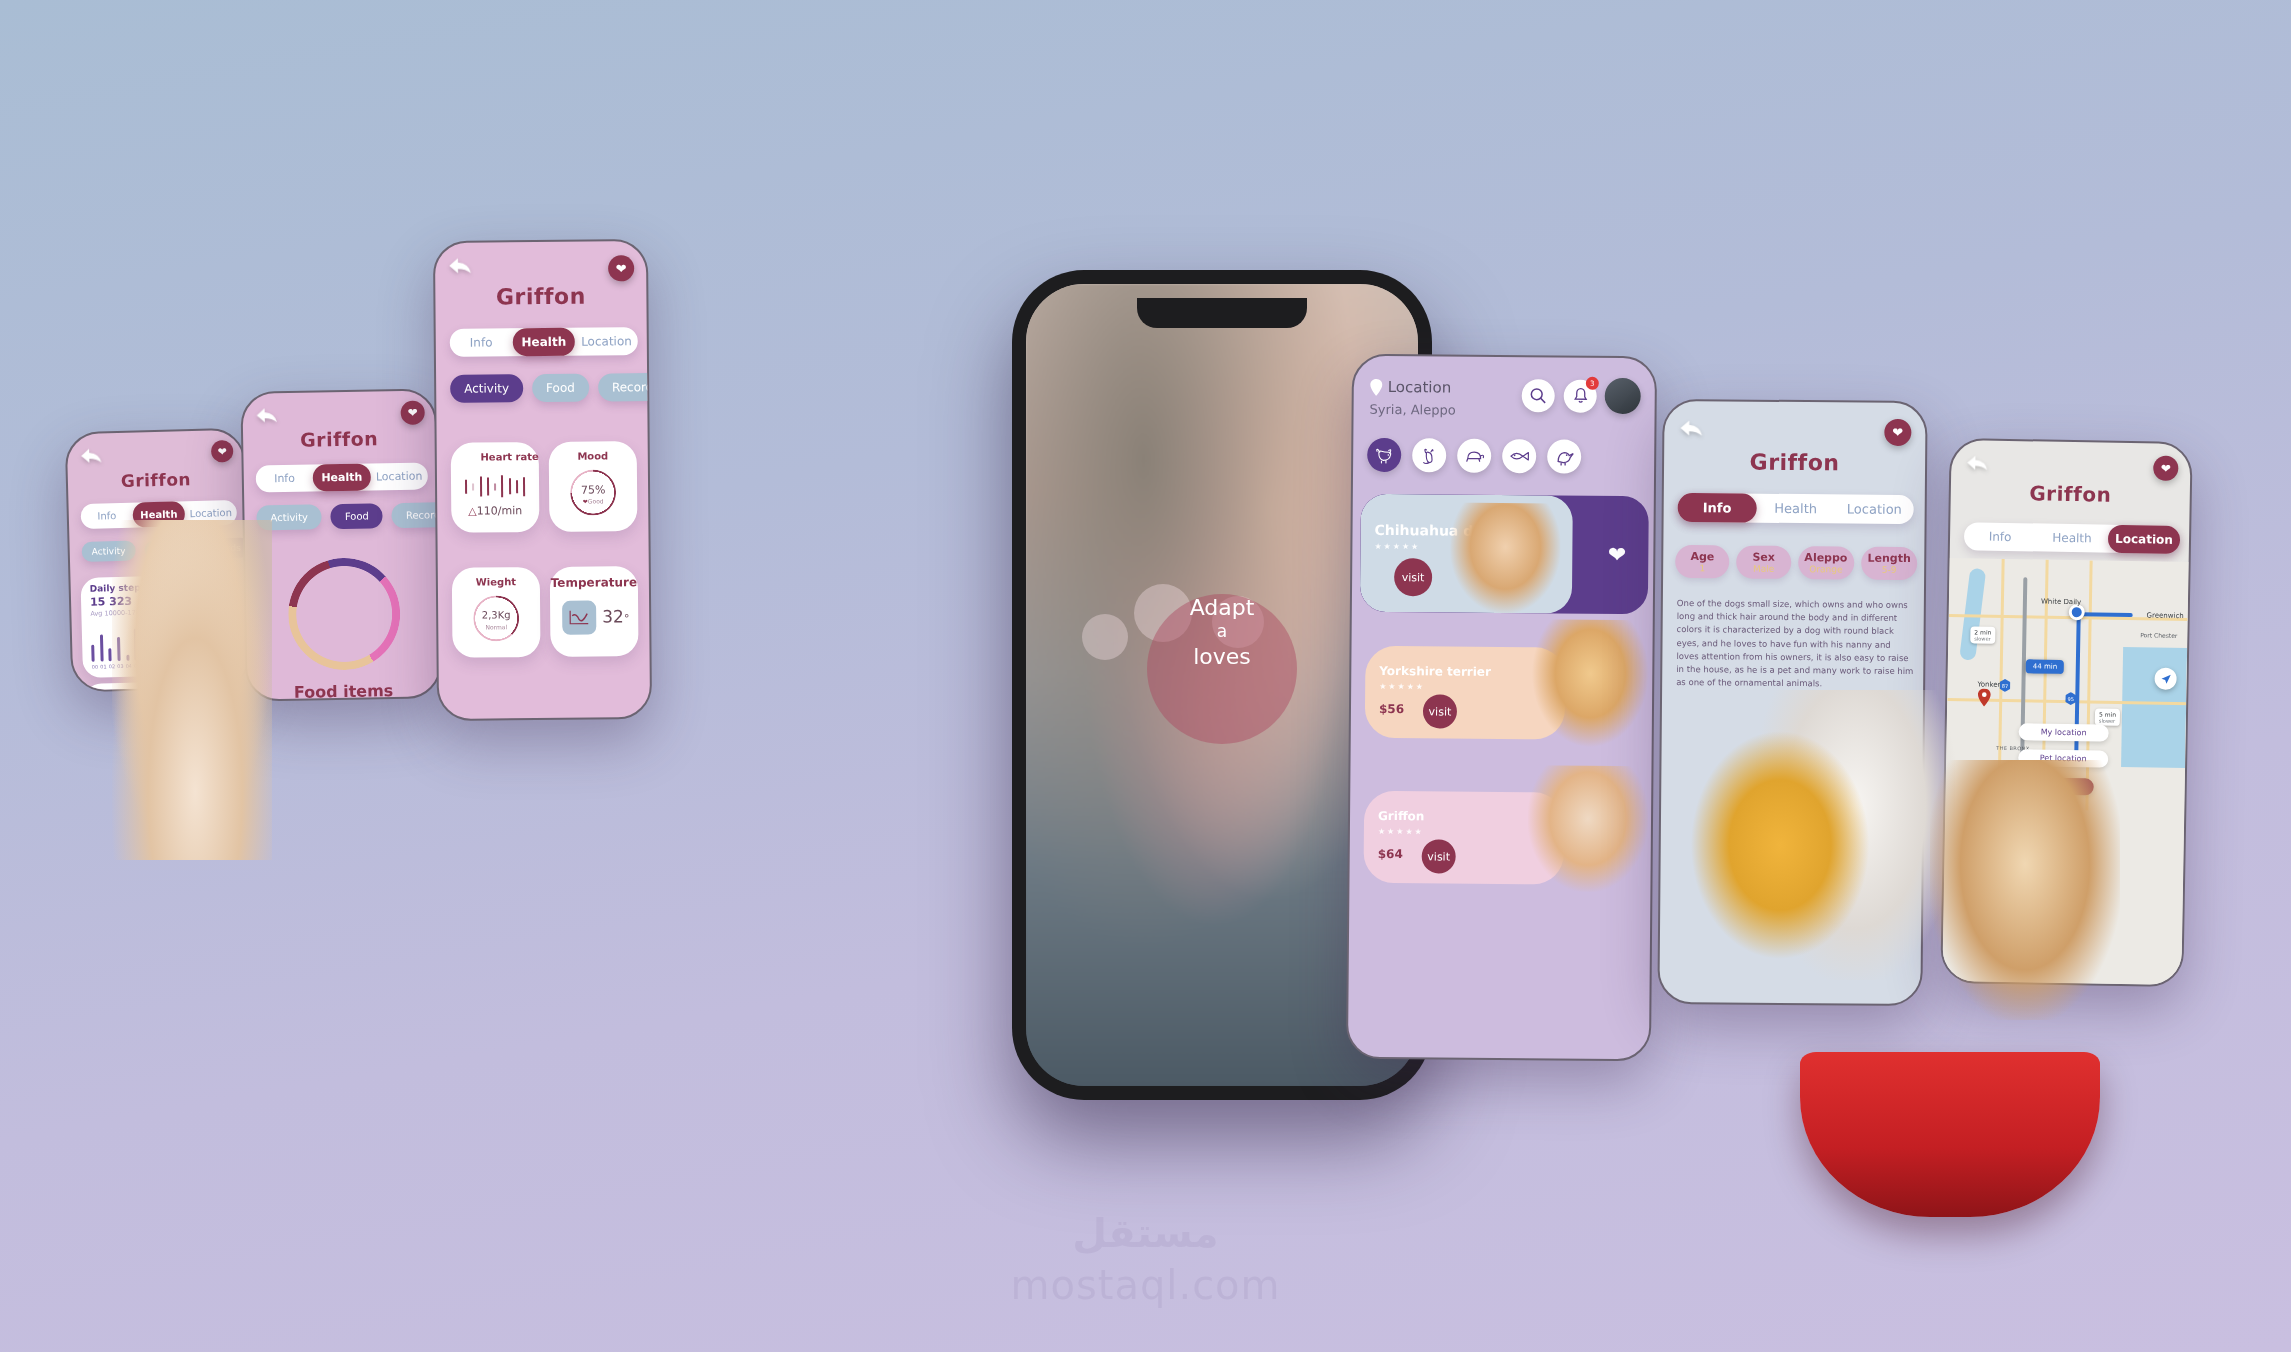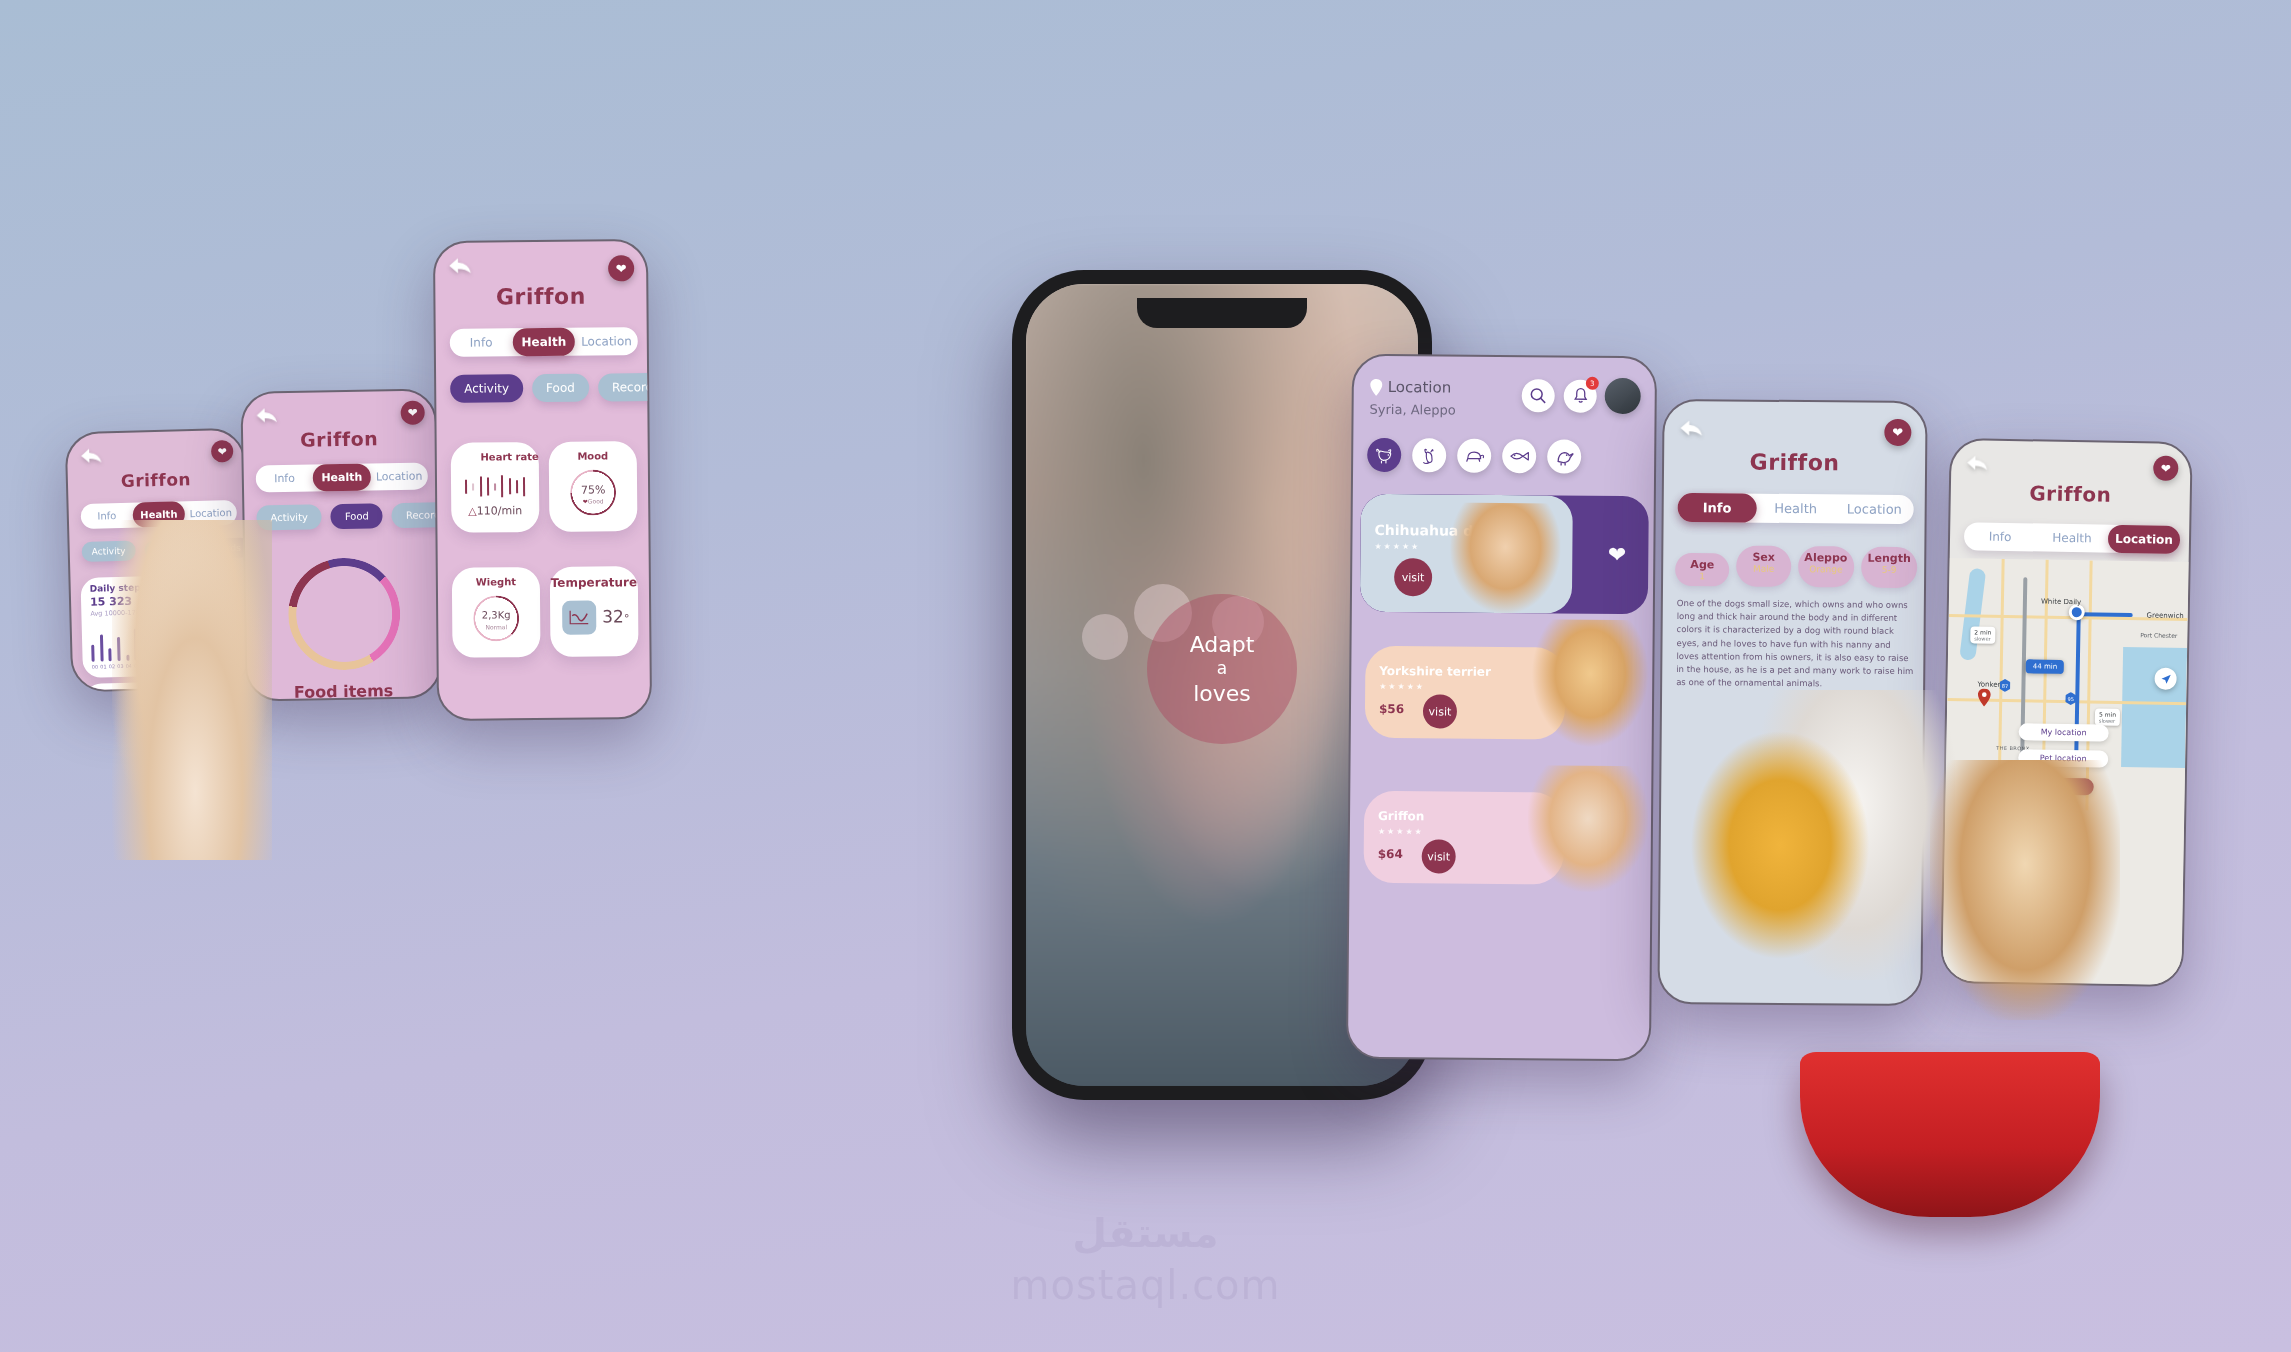--- a/index.html
+++ b/index.html
@@ -78,21 +78,21 @@
   }
   .notch {
     position:absolute; left:50%; transform:translateX(-50%); top:14px;
     width:170px; height:30px; background:#1d1d1f; border-radius:0 0 20px 20px; z-index:5;
   }
   .blur-circle { position:absolute; border-radius:50%; background:rgba(255,235,240,.34); }
   .adapt {
     position:absolute; left:50%; top:48%; transform:translate(-50%,-50%);
     width:150px; height:150px; border-radius:50%;
     background:rgba(170,70,95,.45);
-    display:flex; flex-direction:column; align-items:center; justify-content:center;
+    display:flex; flex-direction:column; align-items:center; justify-content:flex-start;
     color:#fff; font-size:22px; line-height:1.25; text-align:center;
   }
 
   .animal-icon { width:34px; height:34px; border-radius:50%; background:#fff;
     display:flex; align-items:center; justify-content:center; box-shadow:0 3px 7px rgba(0,0,0,.16); }
   .animal-icon.active { background:#5c3d8c; }
 
   .petcard { position:absolute; border-radius:26px; overflow:hidden; }
   .ptxt { position:absolute; color:#fff; }
   .visit {
@@ -423,21 +423,21 @@
       <div class="heart-btn" style="right:14px; top:16px; width:27px; height:27px; font-size:13px;">❤</div>
       <div class="pet-title" style="top:48px; font-size:22px;">Griffon</div>
 
       <div class="seg" style="left:14px; top:92px; width:236px;">
         <div class="t active" style="font-size:13px;">Info</div>
         <div class="t" style="font-size:13px;">Health</div>
         <div class="t" style="font-size:13px;">Location</div>
       </div>
 
       <div style="position:absolute; left:12px; top:144px; width:242px; display:flex; gap:7px;">
-        <div class="infochip" style="width:56px;margin-top:8px;">
+        <div class="infochip" style="width:56px;">
           <div class="k">Age</div>
           <div class="v">1</div>
         </div>
         <div class="infochip" style="width:56px;">
           <div class="k">Sex</div>
           <div class="v">Male</div>
         </div>
         <div class="infochip" style="width:58px;">
           <div class="k">Aleppo</div>
           <div class="v">Orange</div>

